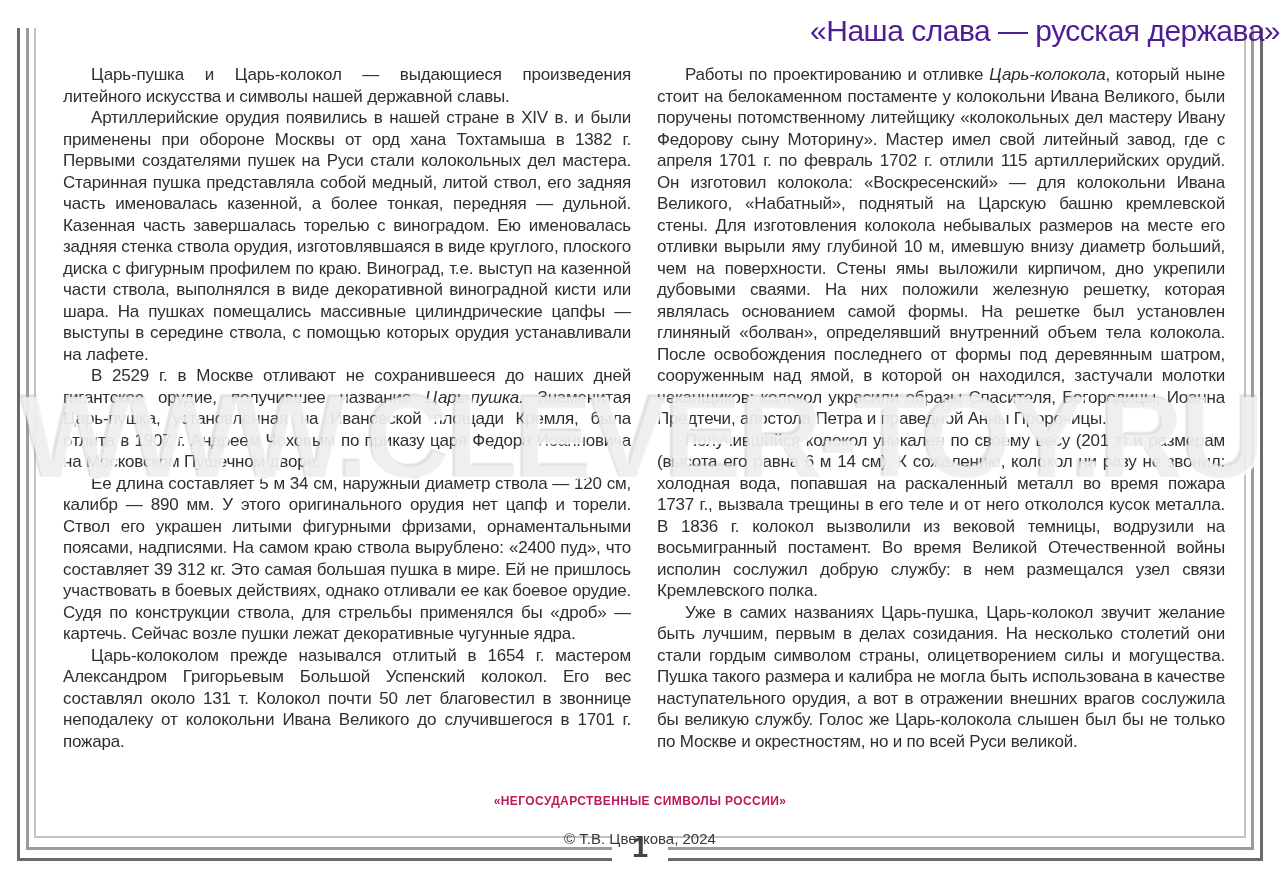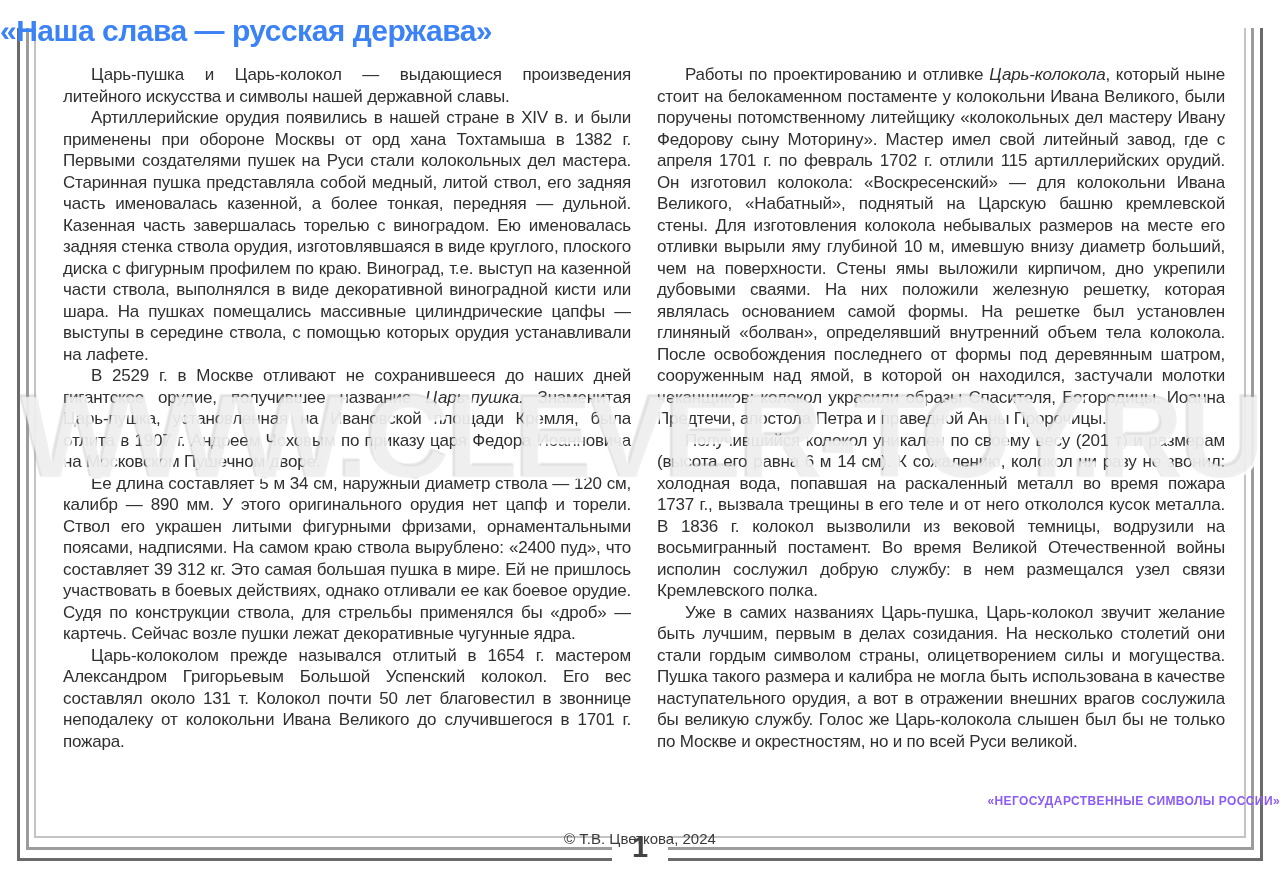--- a/index.html
+++ b/index.html
@@ -23,23 +23,23 @@
   .h-light { height:2px; background:#c4c4c4; top:836px; }
   .h-mid   { height:3px; background:#9c9c9c; top:847px; }
   .h-dark  { height:3px; background:#6a6a6a; top:858px; }
   .hl-light { left:34px;  width:578px; } .hr-light { left:668px; width:576px; }
   .hl-mid   { left:26px;  width:586px; } .hr-mid   { left:668px; width:586px; }
   .hl-dark  { left:17px;  width:595px; } .hr-dark  { left:668px; width:595px; }
 
   
   .title {
     position:absolute; top:14px; left:0; width:100%;
-    text-align:left;
-    font-size:30px; font-weight:700; letter-spacing:-0.5px;
-    color:#3b82f6;
+    text-align:right;
+    font-size:30px; font-weight:400; letter-spacing:-0.5px;
+    color:#4c1d95;
   }
 
   
   .content {
     position:absolute; top:64px; left:63px; width:1162px;
     display:flex; gap:26px;
   }
   .col { width:568px; height:716px; overflow:hidden; }
   .para {
     font-size:17px; line-height:21.5px;
@@ -56,22 +56,22 @@
     font-size:118px; font-weight:700; letter-spacing:-4px;
     text-align:center; white-space:nowrap;
     color:rgba(170,170,170,0.16);
     text-shadow:2px 2px 1px rgba(255,255,255,0.9), -1px -1px 1px rgba(150,150,150,0.18);
     pointer-events:none;
   }
 
   
   .footer-series {
     position:absolute; top:794px; left:0; width:100%;
-    text-align:right; font-size:12px; font-weight:700;
-    letter-spacing:0.4px; color:#8b5cf6;
+    text-align:center; font-size:12px; font-weight:700;
+    letter-spacing:0.4px; color:#be185d;
   }
   .footer-copyright {
     position:absolute; top:810px; left:0; width:100%;
     text-align:center; font-size:15px; color:#3a3a3a;margin-top:20px;
   }
   .page-number {
     position:absolute; top:831px; left:612px; width:56px;
     text-align:center; font-size:29px; font-weight:700; color:#444444;
   }
 </style>

